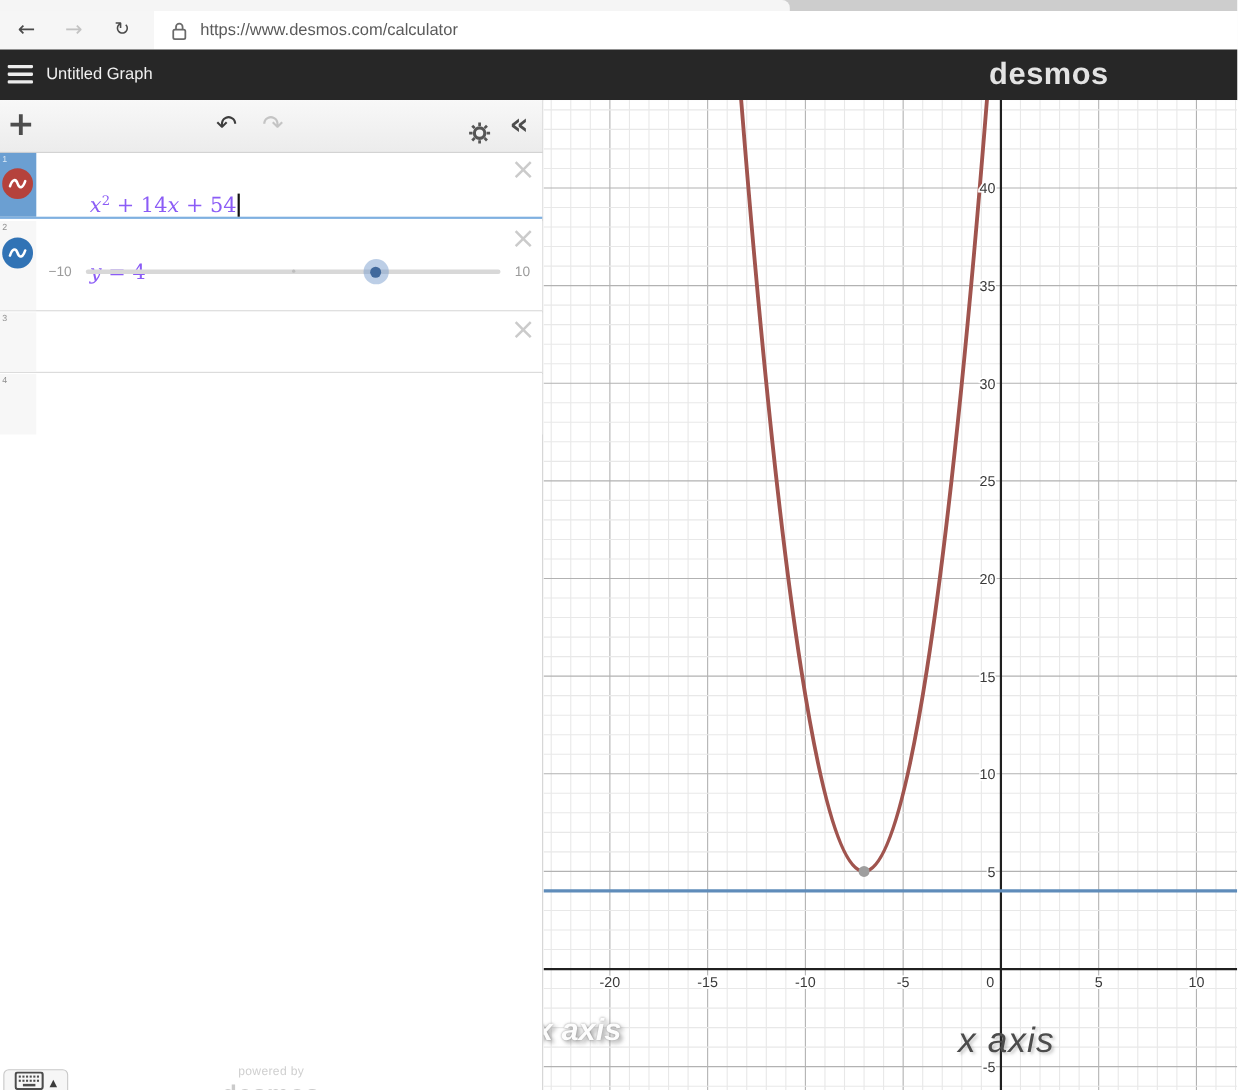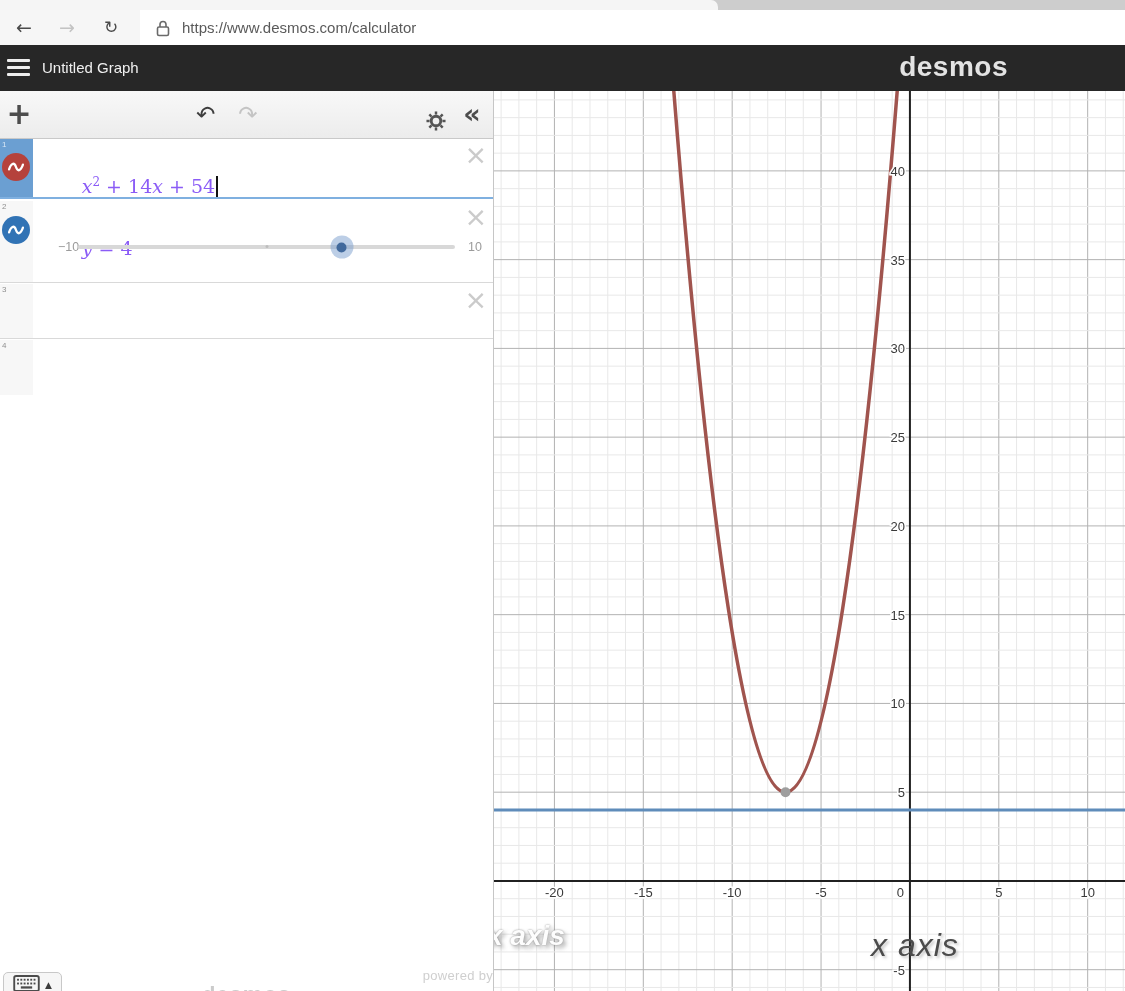--- a/index.html
+++ b/index.html
@@ -59,41 +59,41 @@
   .closex { position:absolute; right:6px; top:2px; font-size:27px; line-height:27px;
             color:#cbcbcb; cursor:pointer; font-family:"DejaVu Sans", sans-serif; }
   .exprline { position:absolute; left:50px; top:14px; font-size:19px; color:#8b5cf6; white-space:pre; }
   .seg-var { font-family:"DejaVu Serif", serif; font-style:italic; }
   .seg-num { font-family:"DejaVu Serif", serif; }
   .seg-sup { font-family:"DejaVu Serif", serif; font-size:12px; vertical-align:7px; }
   .cursorbar { display:inline-block; width:1.5px; height:21px; background:#111;
                vertical-align:-4px; margin-left:1px; }
 
   .slider-min, .slider-max { position:absolute; top:150px; font-size:12.5px; color:#9b9b9b; }
-  .slider-min { left:44px;margin-left:14px; }
+  .slider-min { left:44px; }
   .slider-max { left:468px; }
   .slider-track { position:absolute; left:78px; top:155px; width:377px; height:4px;
                   background:#d8d8d8; border-radius:2px; cursor:pointer; }
   .slider-midtick { position:absolute; left:50%; top:0px; width:3px; height:3px;
                     background:#bdbdbd; border-radius:50%; transform:translateX(-50%); }
   .slider-handle { position:absolute; top:50%; transform:translate(-50%,-50%);
                    width:23px; height:23px; border-radius:50%;
                    background:rgba(122,157,205,0.5); cursor:grab; }
   .slider-handle::after { content:""; position:absolute; left:50%; top:50%;
                    transform:translate(-50%,-50%); width:10px; height:10px;
                    border-radius:50%; background:#41699c; }
   .row2 .slider-min, .row2 .slider-max { top:39px; }
   .row2 .slider-track { top:44px; }
 
   .kbd-btn { position:absolute; left:3px; top:881px; width:59px; height:26px;
              background:#f6f6f6; border:1px solid #c8c8c8; border-radius:5px;
              display:flex; align-items:center; justify-content:center; gap:5px; cursor:pointer; }
   .kbd-arrow { font-family:"DejaVu Sans", sans-serif; font-size:9px; color:#3c3c3c; }
-  .poweredby { position:absolute; left:0; top:877px; width:493px; text-align:right;
-               font-size:13px; color:#cfcfcf; letter-spacing:0.3px; }
+  .poweredby { position:absolute; left:0; top:877px; width:493px; text-align:center;
+               font-size:11px; color:#cfcfcf; letter-spacing:0.3px; }
   .brandmark { position:absolute; left:0; top:891px; width:493px; text-align:center;
                font-size:22px; font-weight:bold; color:#cbcbcb; letter-spacing:1px; }
 
   
   .graph { position:absolute; left:494px; top:91px; width:631px; height:900px;
            background:#fff; overflow:hidden; }
   .graph svg { position:absolute; left:0; top:0; }
   .ann { position:absolute; white-space:nowrap; pointer-events:none;font-style:italic; }
   .ann-light { left:-7px; top:829px; font-size:28px; font-weight:bold; color:#fdfdfd;
                text-shadow:0 0 2px rgba(130,130,130,0.9), 3px 3px 4px rgba(110,110,110,0.55); }

